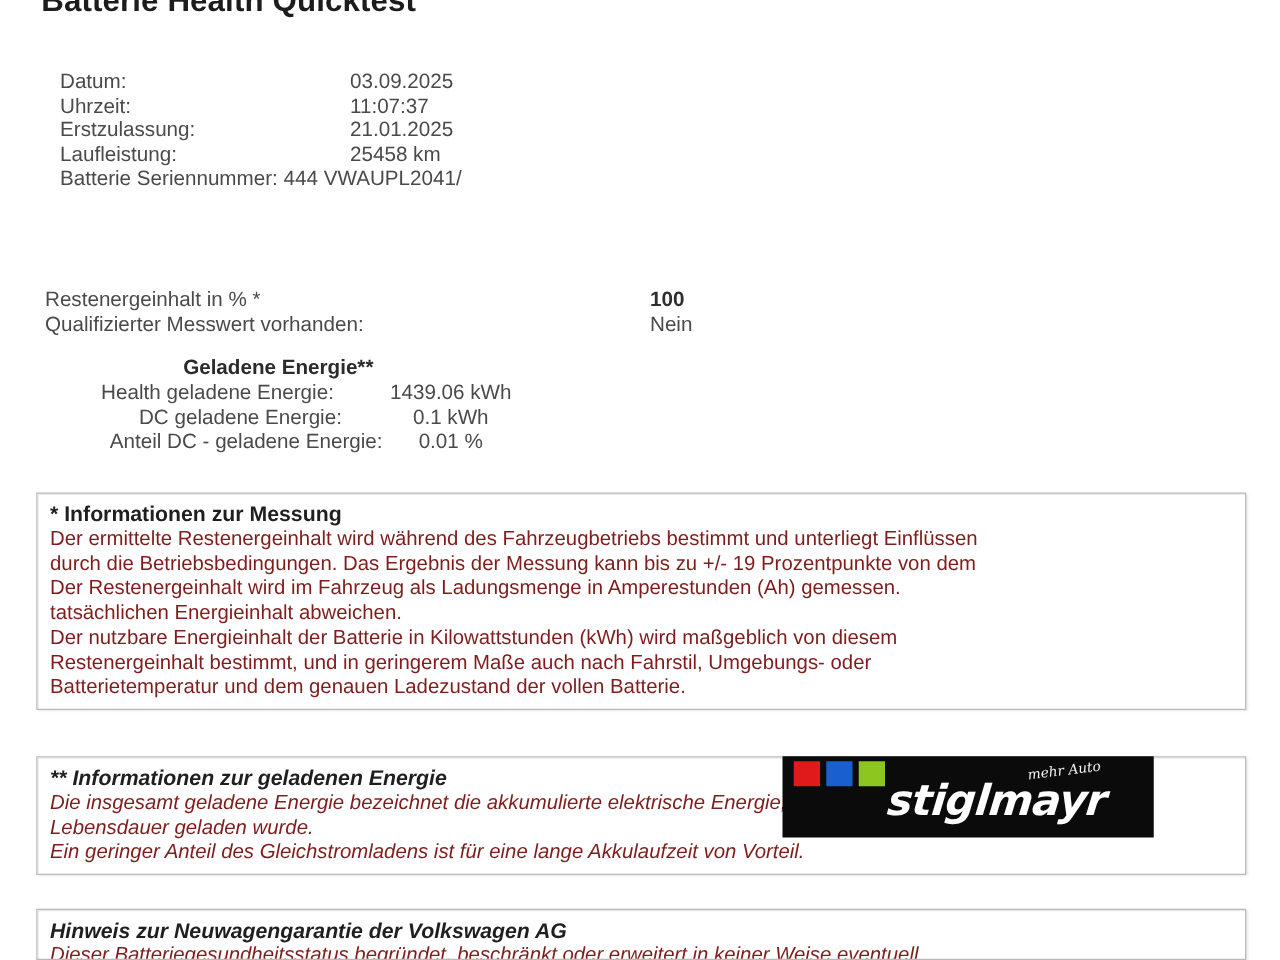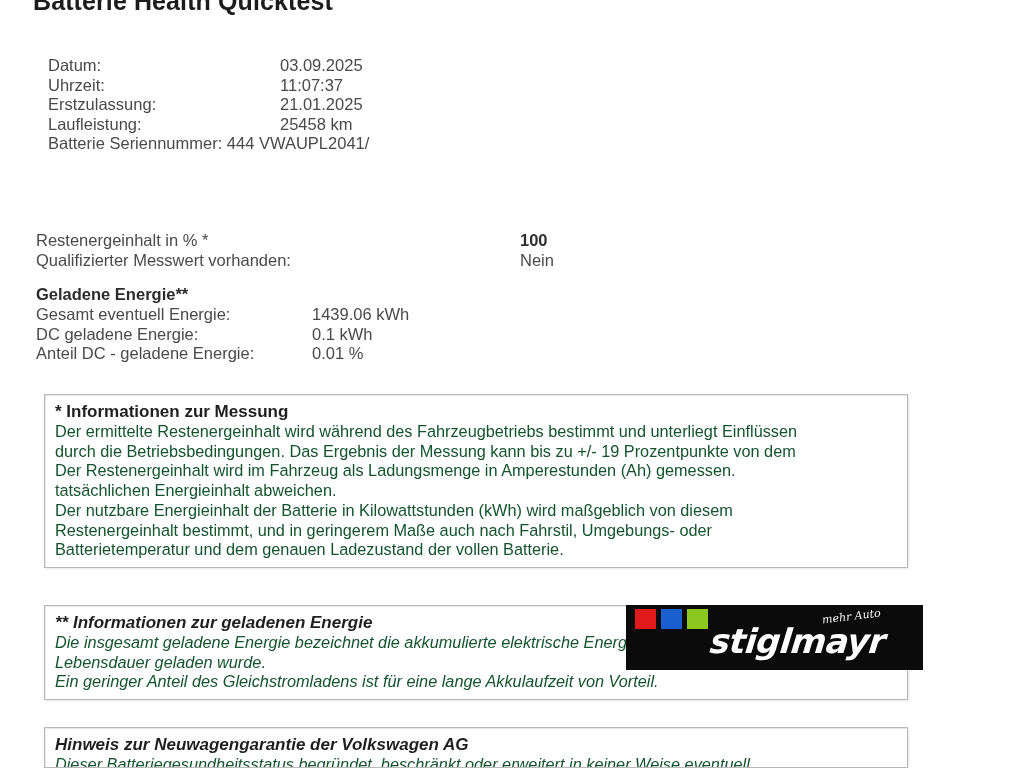--- a/index.html
+++ b/index.html
@@ -87,20 +87,21 @@
   }
 
   
   .energy-block {
     position: absolute;
     left: 36px;
     top: 285px;
     font-size: 16.5px;
     line-height: 19.8px;
     color: #4a4a4a;
+    text-align: center;
   }
   .energy-heading {
     font-weight: bold;
     color: #2b2b2b;
     height: 19.8px;
     white-space: nowrap;
   }
   .energy-row {
     height: 19.8px;
     white-space: nowrap;
@@ -112,39 +113,39 @@
   .energy-label.wide {
     width: 276px;
   }
   .energy-value {
     display: inline-block;
   }
 
   
   .note-box {
     position: absolute;
-    left: 44px;
-    width: 864px;
+    left: 29px;
+    width: 968px;
     box-sizing: border-box;
     border: 1px solid #b9b9b9;
     background: #ffffff;
     box-shadow: inset 1px 1px 0 #e8e8e8, 1px 1px 2px rgba(0,0,0,0.10);
     padding: 6px 8px 7px 10px;
   }
   .note-title {
     font-size: 17px;
     font-weight: bold;
     color: #1f1f1f;
     line-height: 21px;
     white-space: nowrap;
   }
   .note-line {
     font-size: 16.3px;
     line-height: 19.7px;
-    color: #14532d;
+    color: #7f1d1d;
     white-space: nowrap;
   }
 
   #box-measurement { top: 394px; }
   #box-energy { top: 605px; font-style: italic; }
   #box-warranty { top: 727px; height: 41px; overflow: hidden; font-style: italic; }
 
   
   .logo {
     position: absolute;
@@ -226,21 +227,21 @@
       <span class="stat-label">Restenergeinhalt in % *</span><span class="stat-value bold">100</span>
     </div>
     <div class="stat-row">
       <span class="stat-label">Qualifizierter Messwert vorhanden:</span><span class="stat-value">Nein</span>
     </div>
   </div>
 
   <div class="energy-block">
     <div class="energy-heading">Geladene Energie**</div>
     <div class="energy-row">
-      <span class="energy-label">Gesamt eventuell Energie:</span><span class="energy-value">1439.06 kWh</span>
+      <span class="energy-label">Health geladene Energie:</span><span class="energy-value">1439.06 kWh</span>
     </div>
     <div class="energy-row">
       <span class="energy-label">DC geladene Energie:</span><span class="energy-value">0.1 kWh</span>
     </div>
     <div class="energy-row">
       <span class="energy-label wide">Anteil DC - geladene Energie:</span><span class="energy-value">0.01 %</span>
     </div>
   </div>
 
   <div class="note-box" id="box-measurement">

